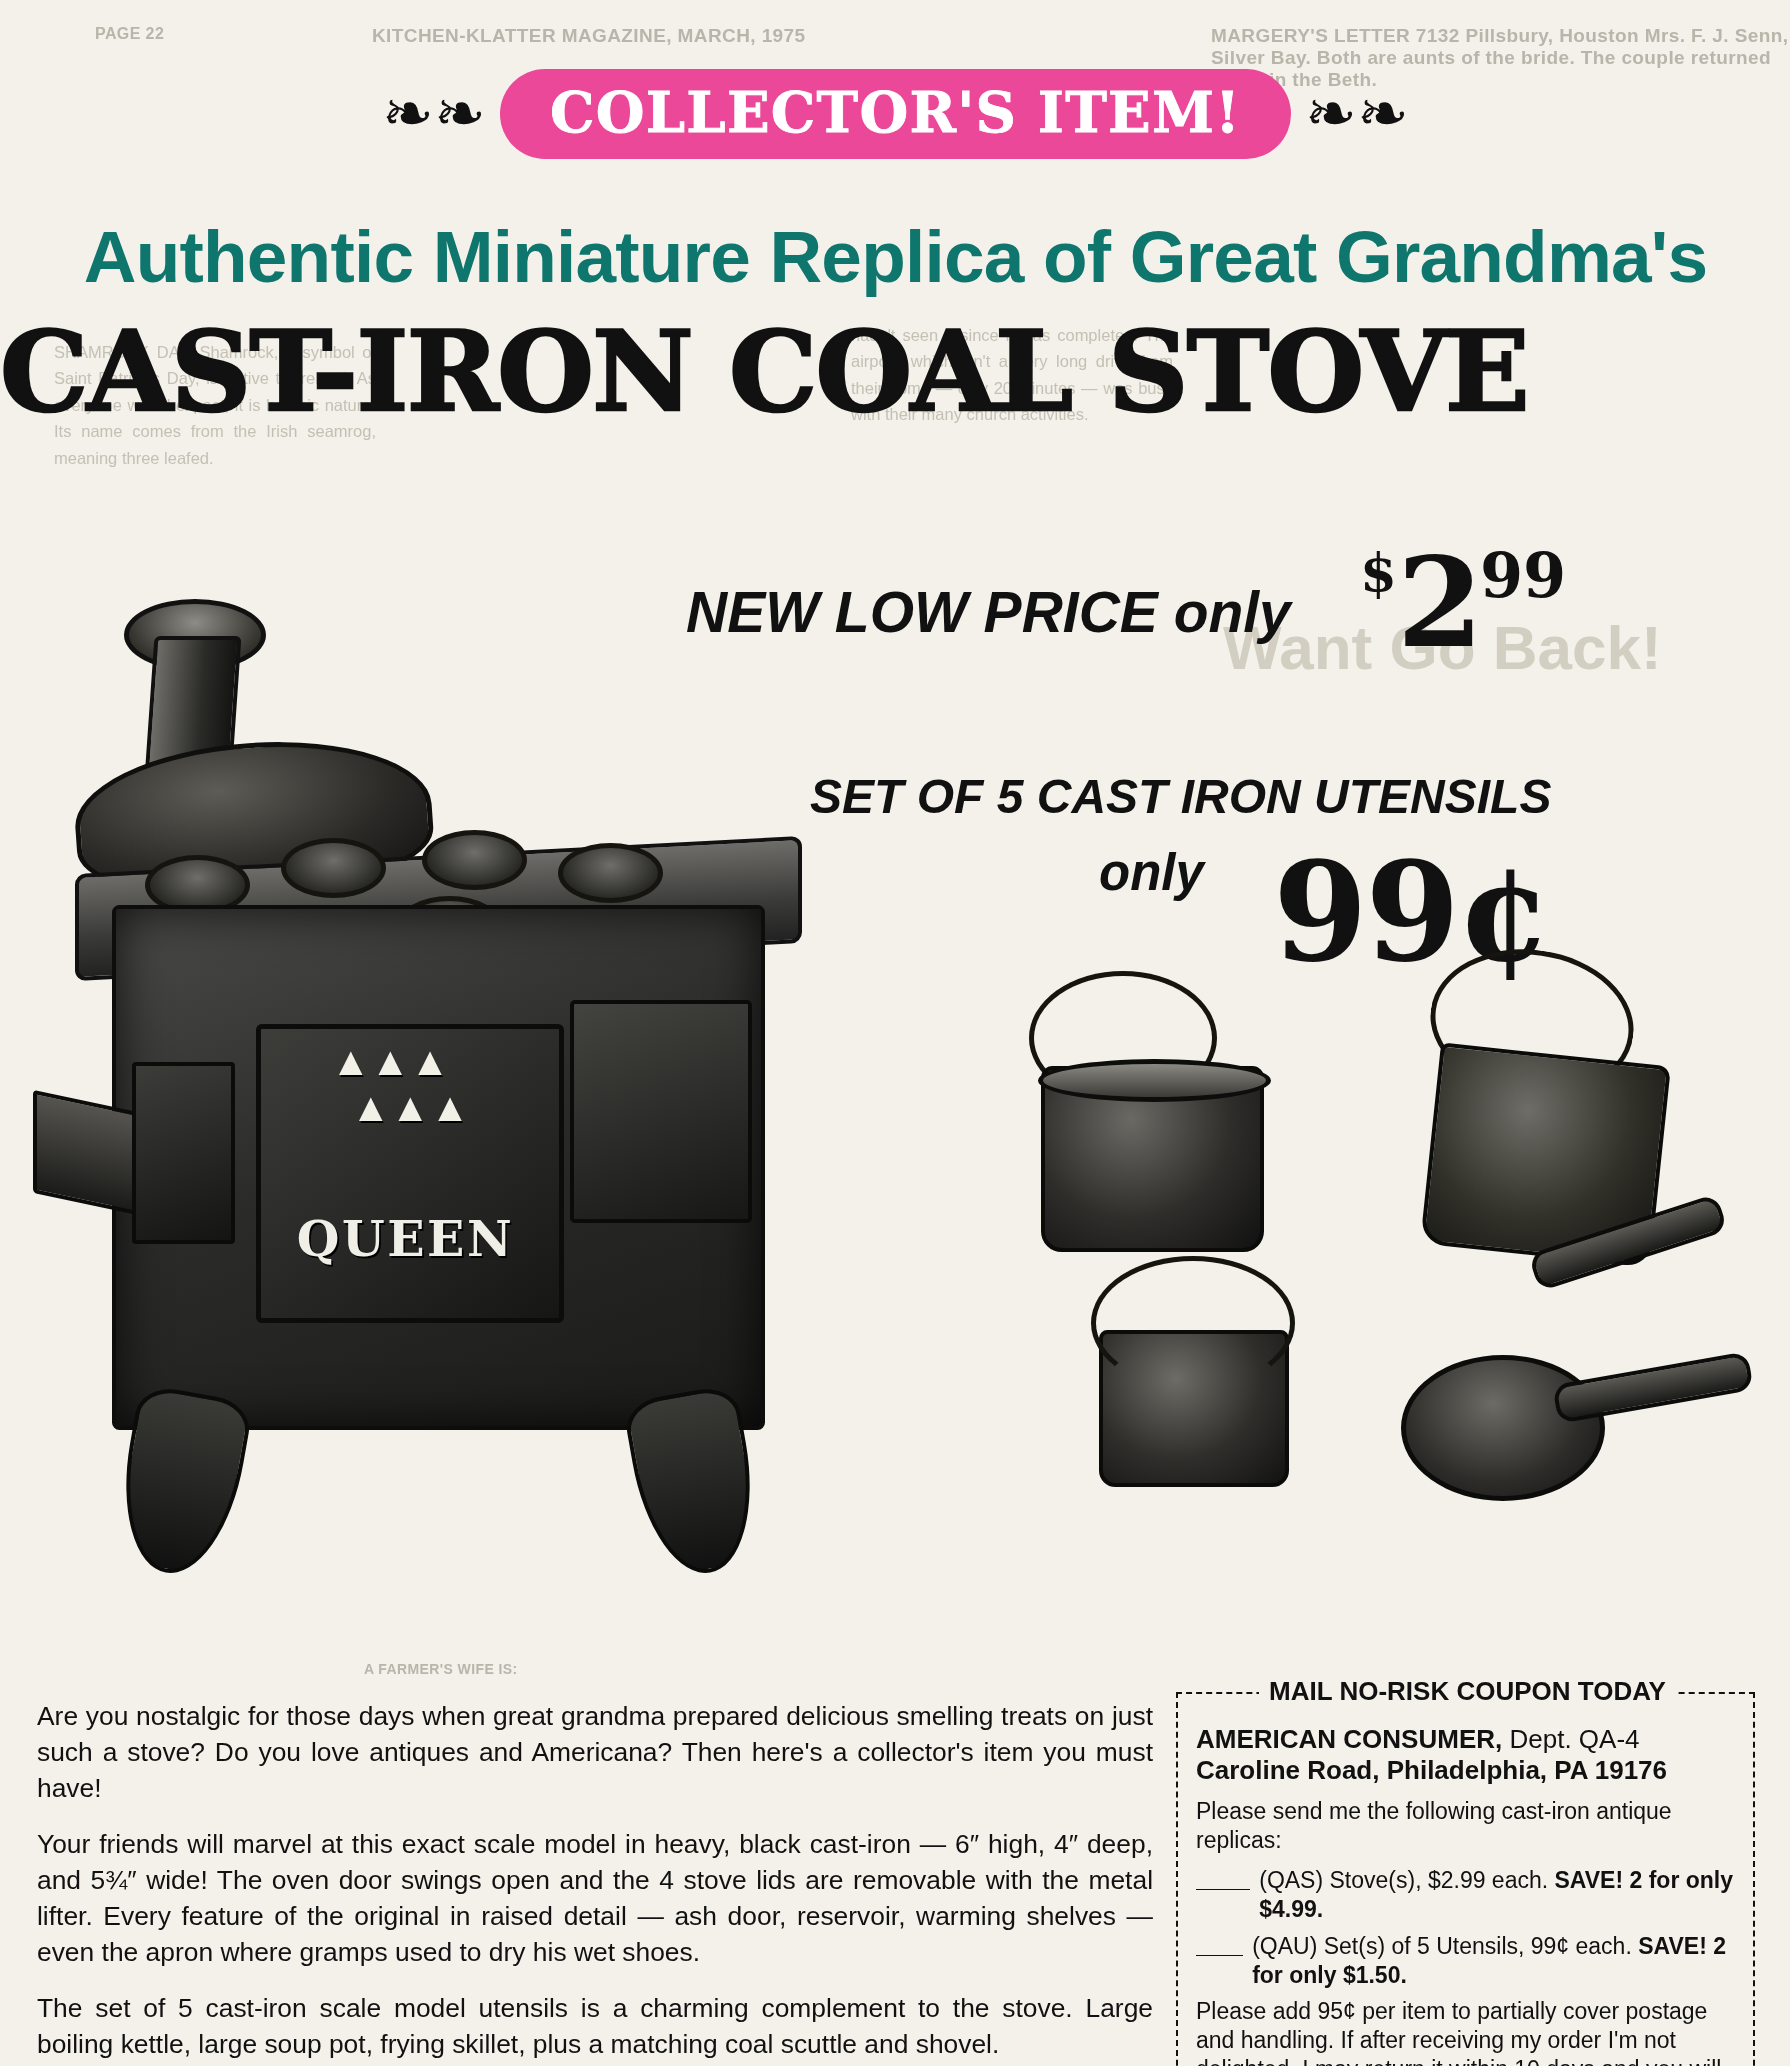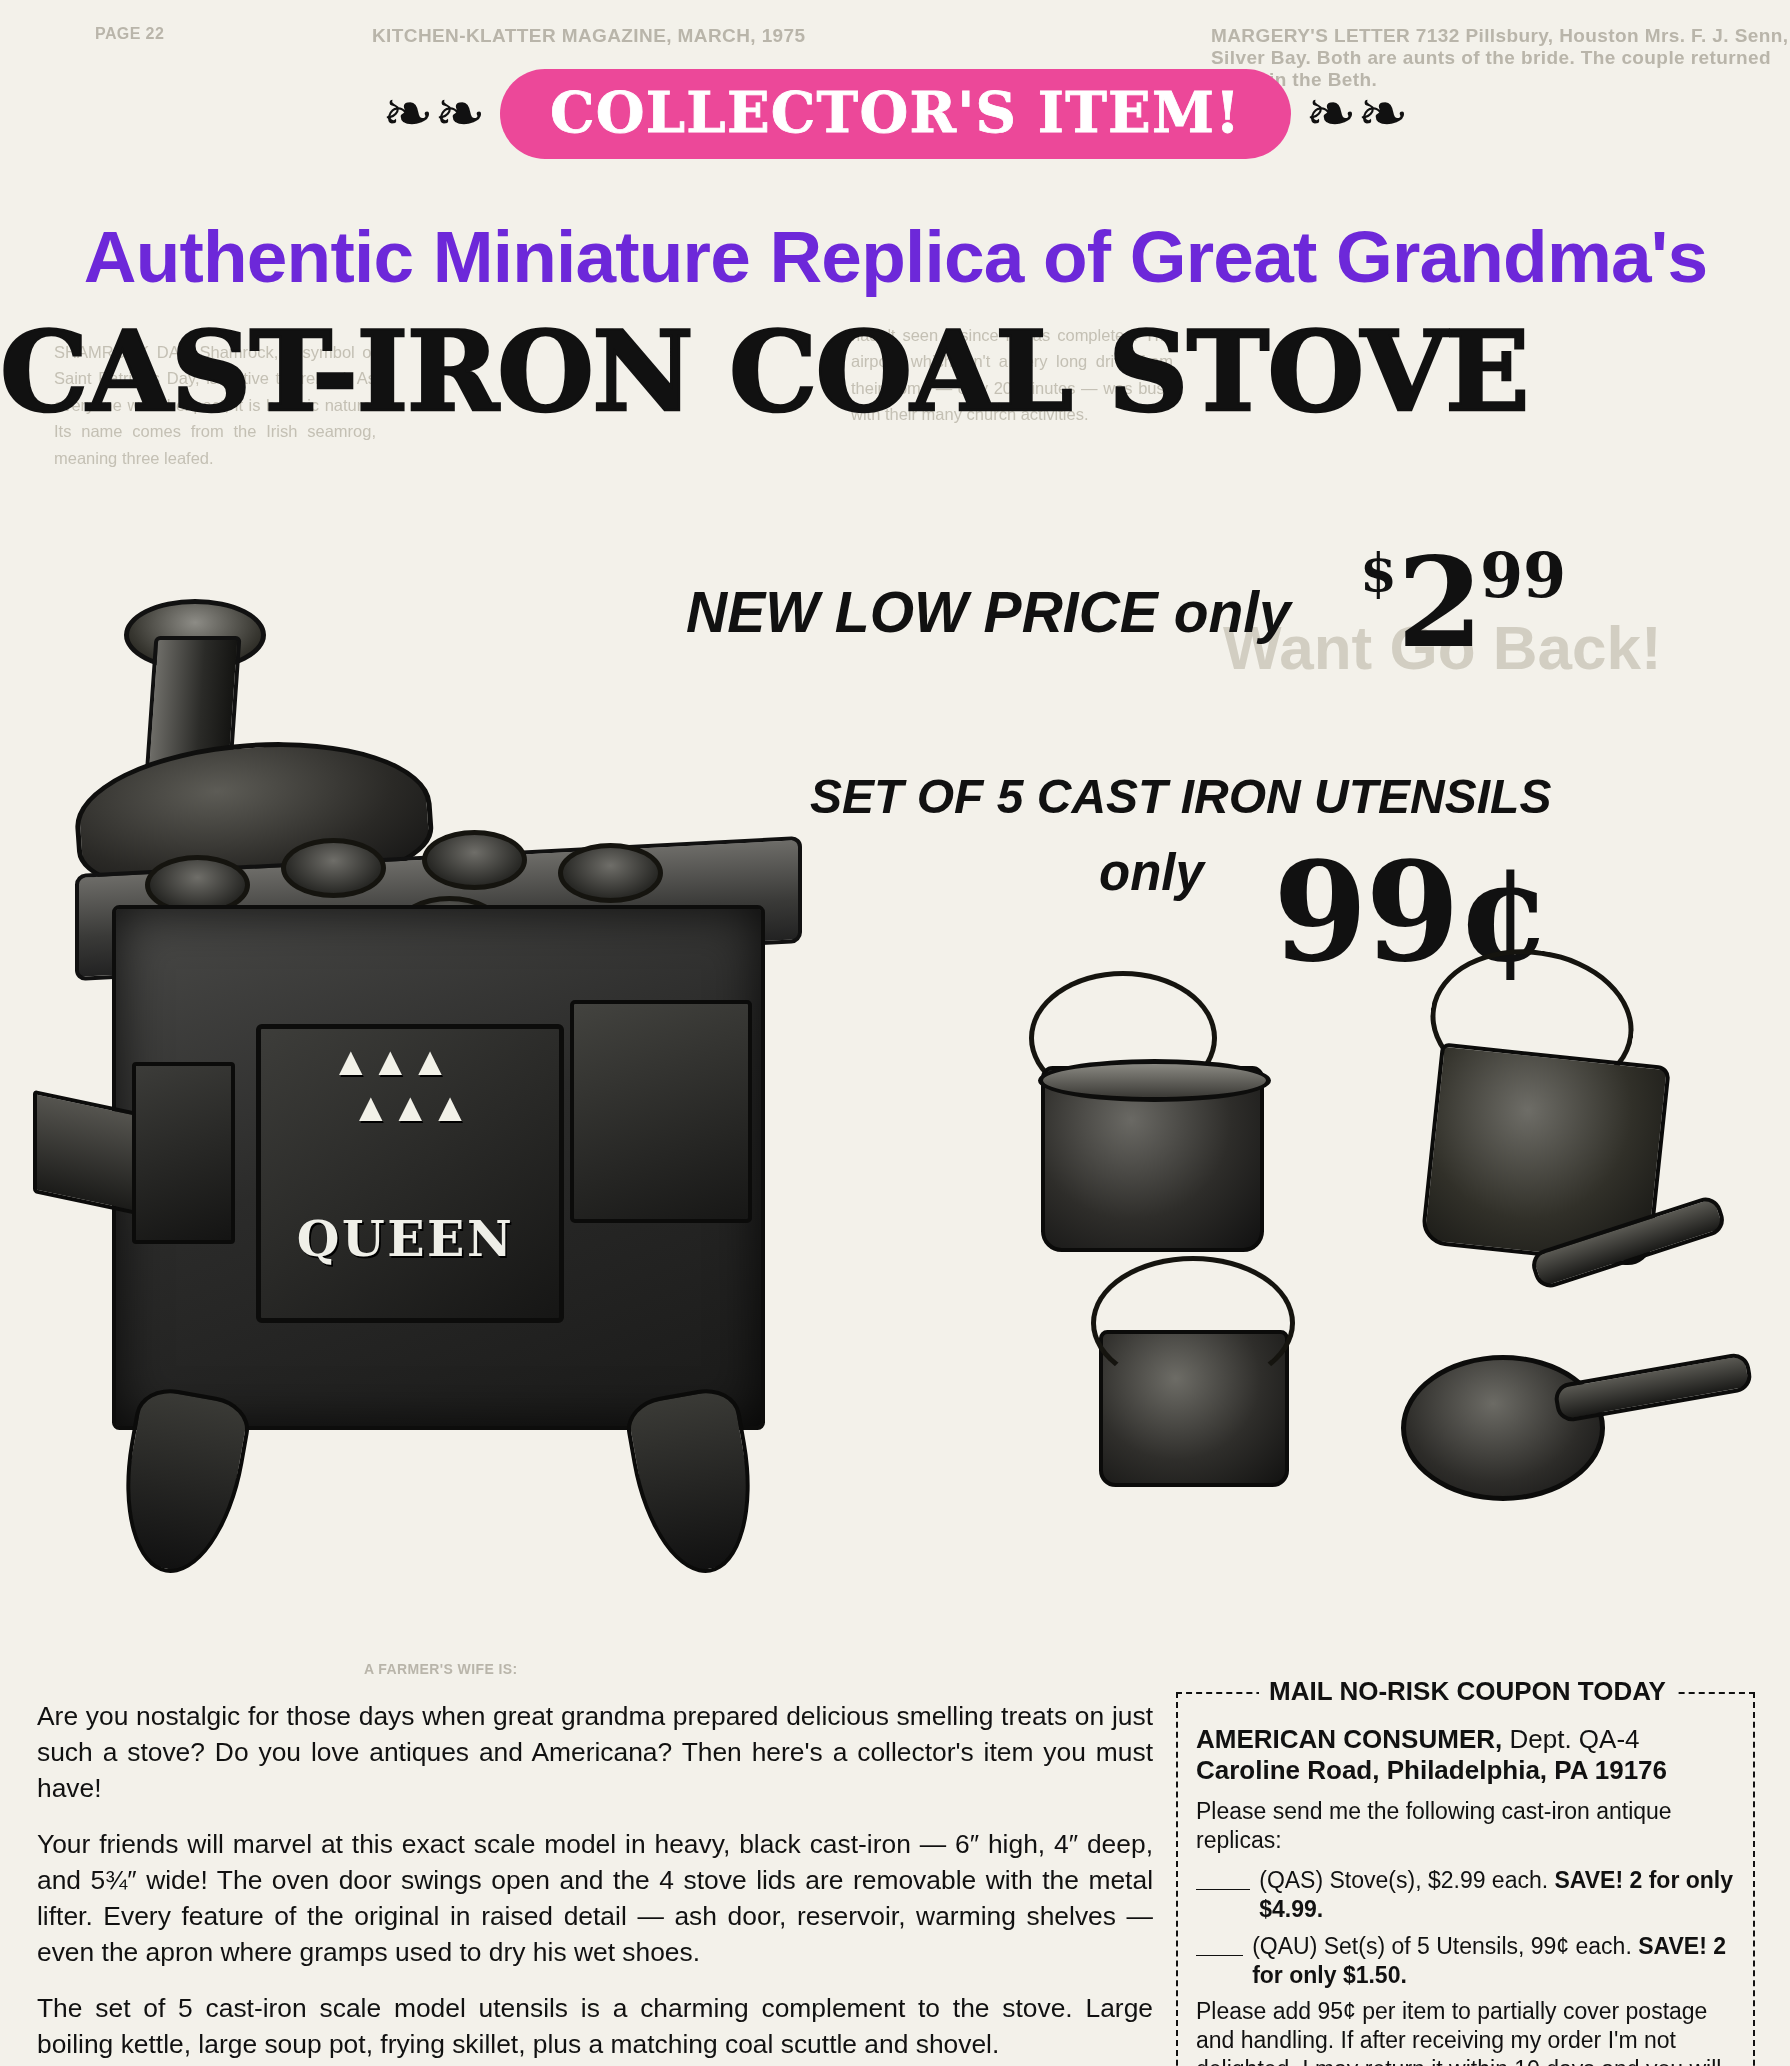--- a/index.html
+++ b/index.html
@@ -82,21 +82,21 @@
   .headline1 {
     position: absolute;
     top: 215px;
     left: 0;
     width: 1791px;
     text-align: center;
     font-family: "Liberation Sans", sans-serif;
     font-weight: bold;
     font-size: 73px;
     letter-spacing: -0.8px;
-    color: #6d28d9;
+    color: #0f766e;
   }
   .headline2 {
     position: absolute;
     top: 306px;
     left: 0;
     width: 1736px;
     text-align: left;
     font-family: "DejaVu Serif", serif;
     font-weight: bold;
     font-size: 111px;

